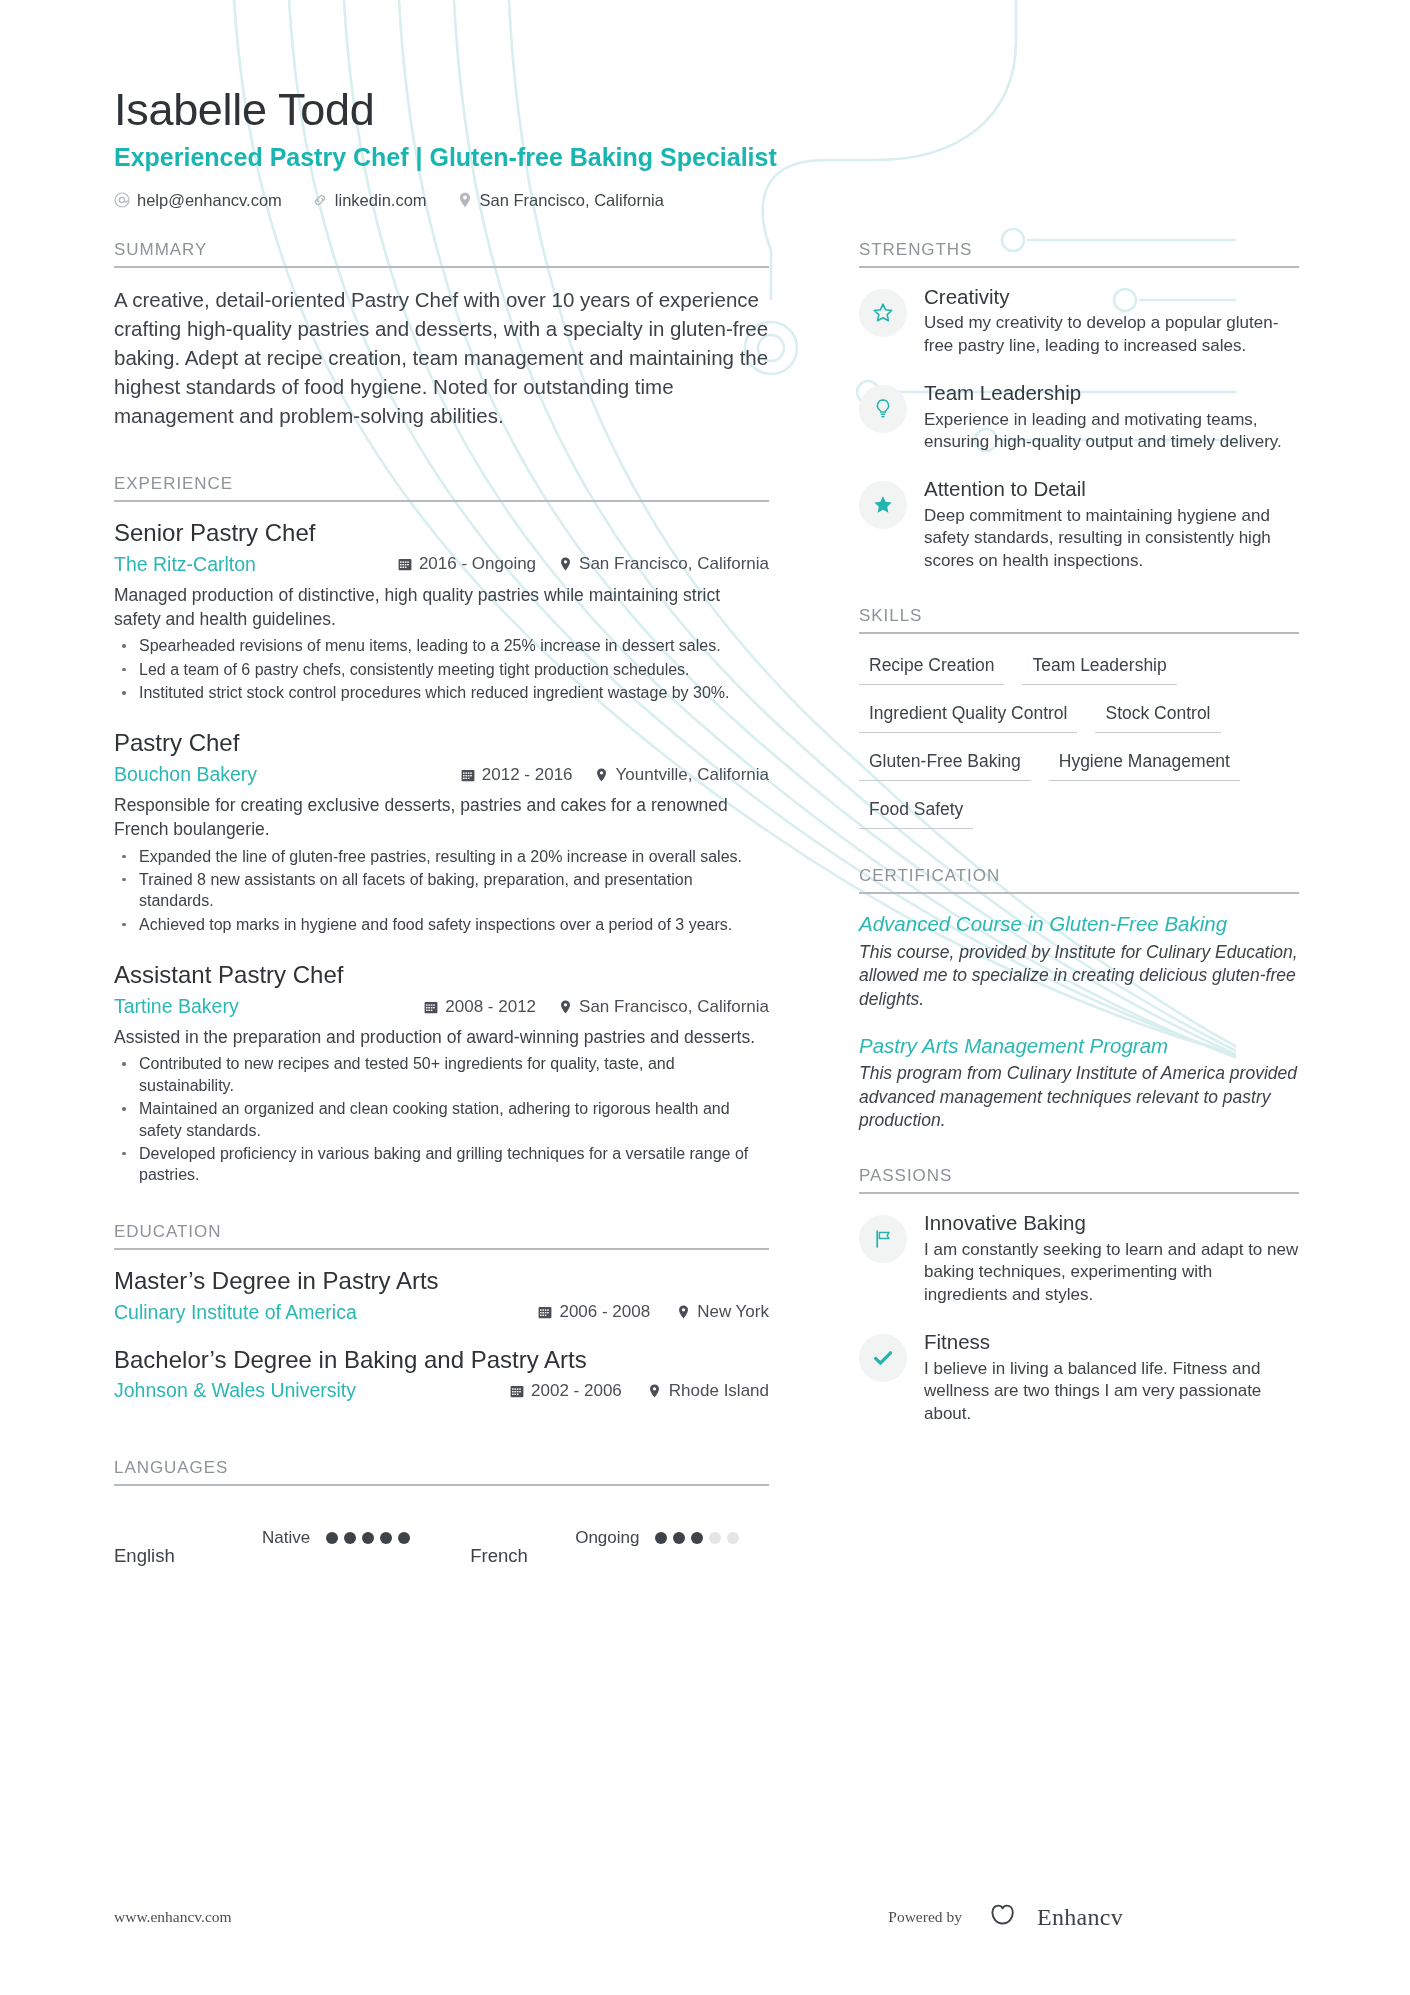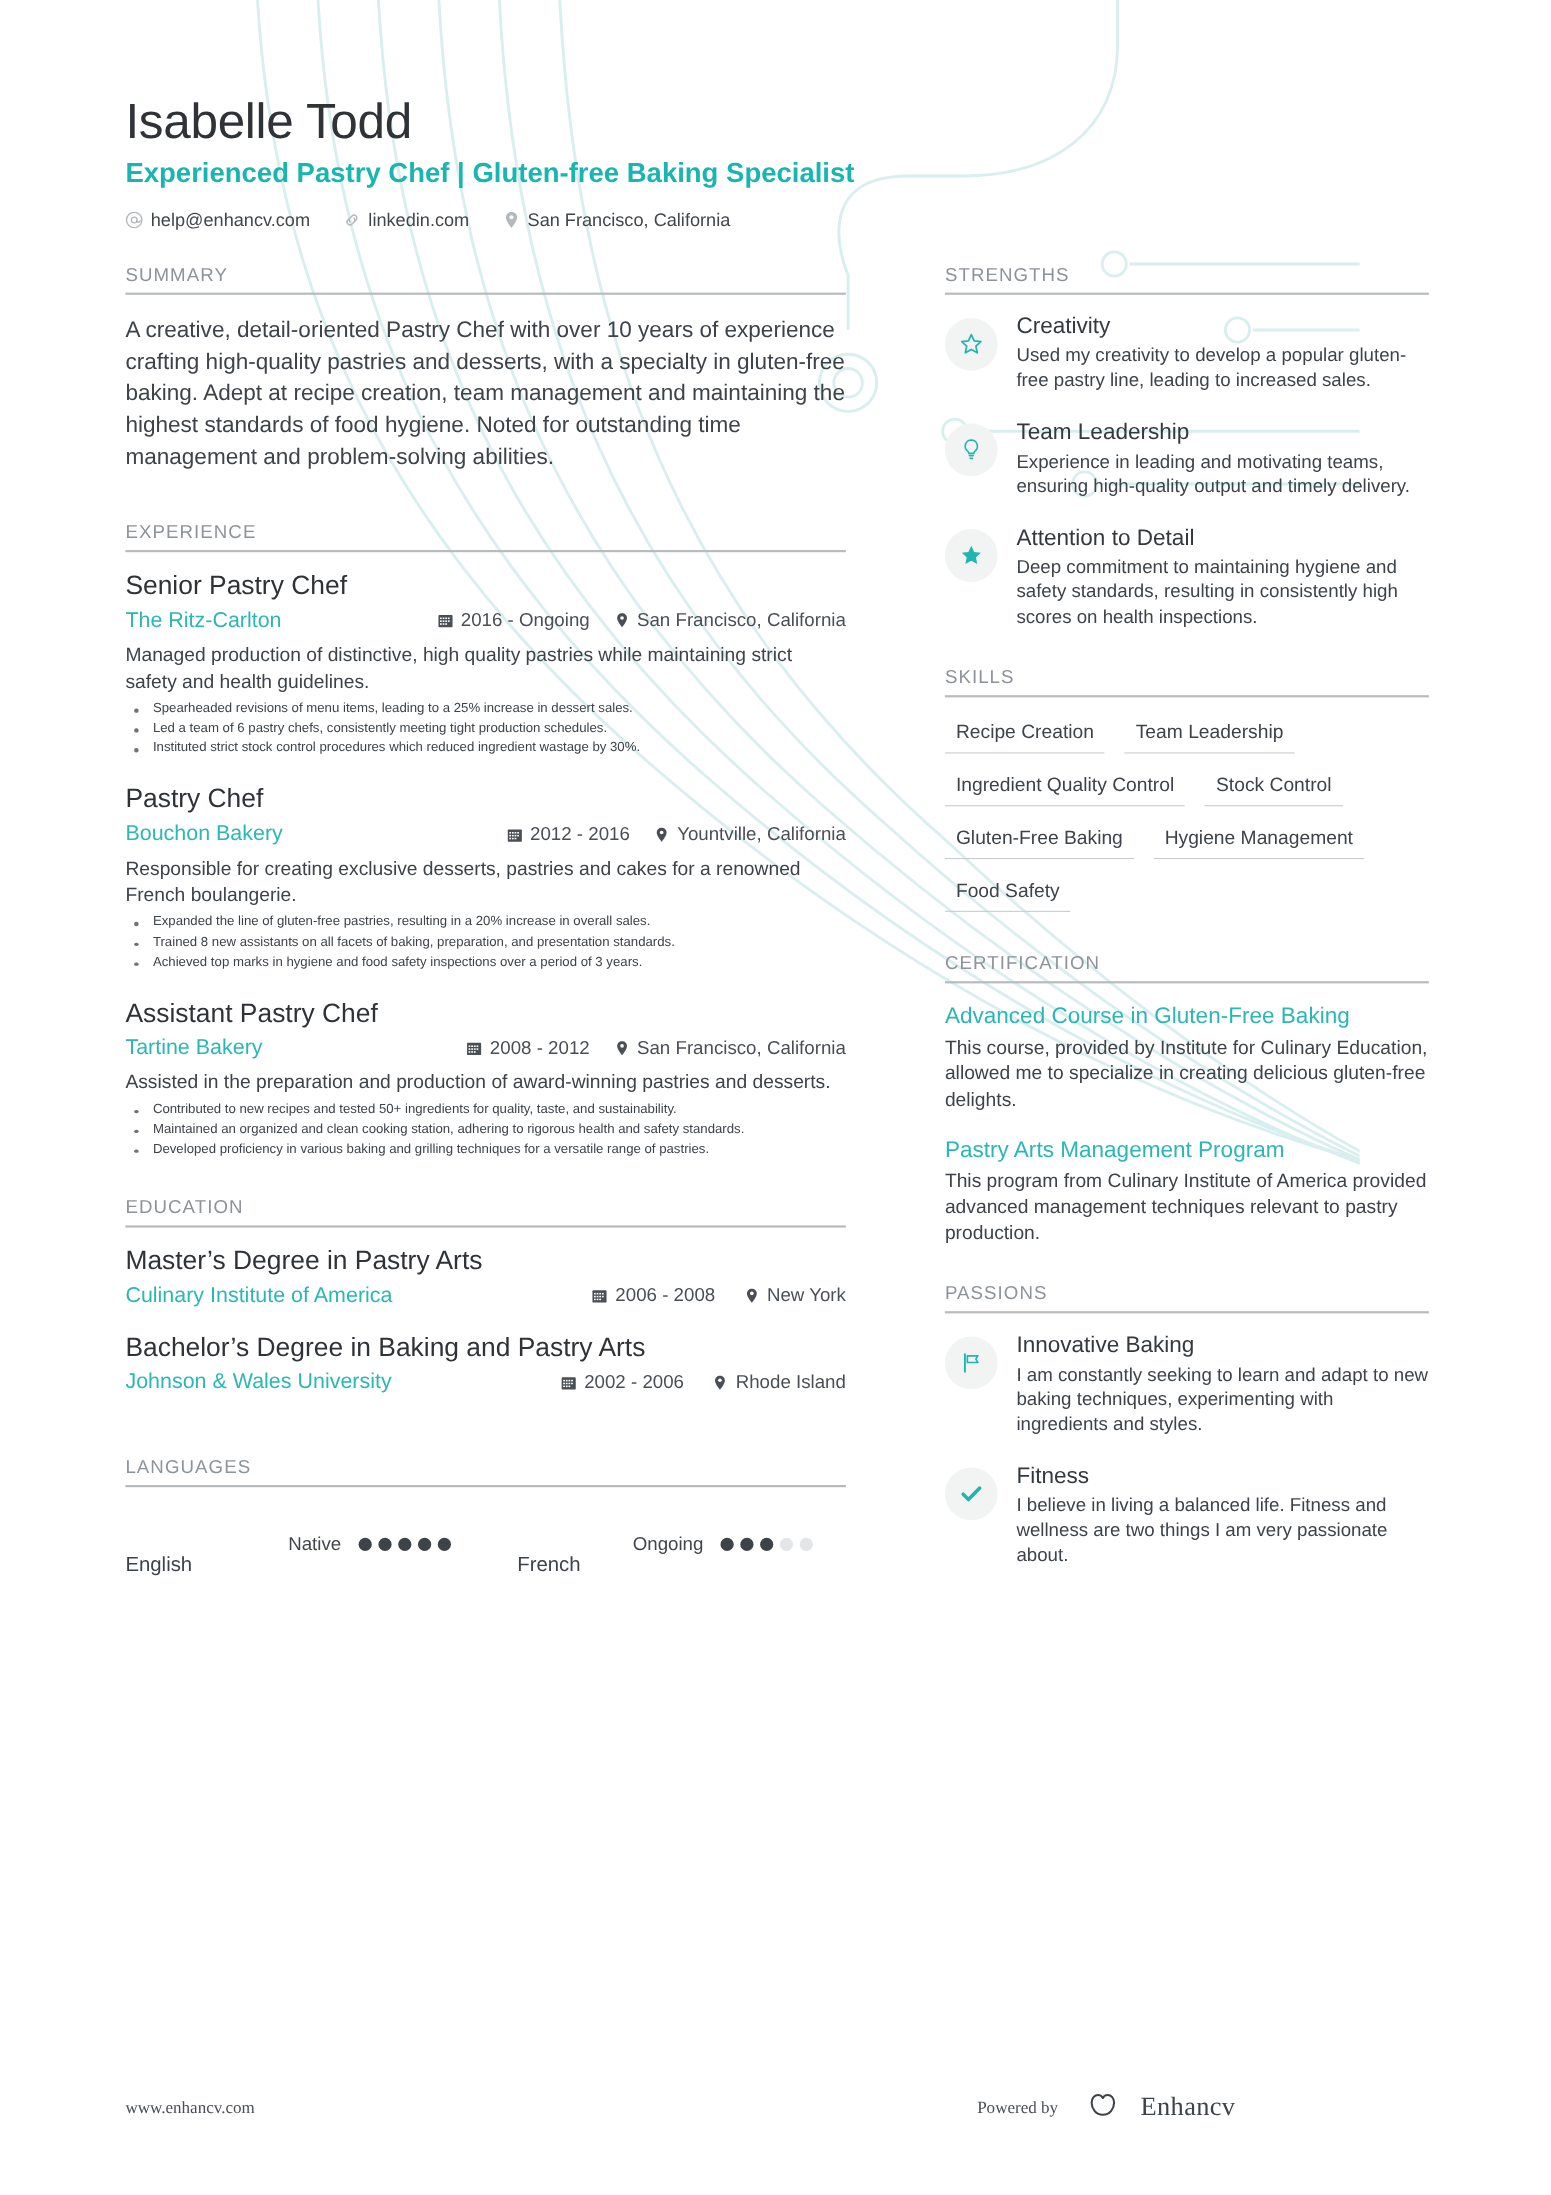--- a/index.html
+++ b/index.html
@@ -38,21 +38,21 @@
   .entry{margin-bottom:26px;}
   .entry:last-child{margin-bottom:0;}
   .entry-title{font-size:24px;font-weight:400;color:#2f3337;line-height:1.2;margin:0 0 5px 0;}
   .entry-meta{display:flex;align-items:center;font-size:17px;color:#4a4f55;margin-bottom:7px;}
   .entry-org{color:#2bb7b4;font-size:19.5px;}
   .meta-right{display:flex;align-items:center;gap:22px;margin-left:auto;}
   .meta-item{display:flex;align-items:center;gap:7px;white-space:nowrap;}
   .meta-item .ic{display:inline-flex;width:14px;height:15px;color:#4a4f55;align-items:center;justify-content:center;}
   .entry-desc{font-size:17.5px;line-height:1.38;color:#3d4349;margin:0 0 4px 0;}
   .bullets{margin:4px 0 0 0;padding:0;list-style:none;}
-  .bullets li{position:relative;padding-left:25px;font-size:12px;line-height:1.34;
+  .bullets li{position:relative;padding-left:25px;font-size:16px;line-height:1.34;
               color:#3d4349;margin-bottom:2px;}
   .bullets li:before{content:"";position:absolute;left:8px;top:9px;width:3.5px;height:3.5px;
                      border-radius:50%;background:#6e7478;}
 
   
   .edu .meta-right{gap:26px;}
   .edu .entry-org{font-size:19.5px;}
   .edu .entry{margin-bottom:22px;}
 
   
@@ -74,21 +74,21 @@
   .item-body{flex:1;}
   .item-title{font-size:20.5px;color:#34393e;line-height:1.2;margin-bottom:3px;}
   .item-text{font-size:17px;line-height:1.32;color:#3d4349;}
 
   
   .skills{display:flex;flex-wrap:wrap;gap:0 18px;padding-top:14px;}
   .skill{font-size:17.5px;color:#3d4349;border-bottom:1.5px solid #c9cccf;
          padding:7px 10px 8px 10px;margin-bottom:11px;white-space:nowrap;}
 
   
-  .cert{margin-bottom:22px;}
+  .cert{margin-bottom:22px;font-style:italic;}
   .cert:last-child{margin-bottom:0;}
   .cert-title{font-size:20.5px;color:#2bb7b4;line-height:1.25;margin-bottom:4px;}
   .cert-text{font-size:17.5px;line-height:1.33;color:#3d4349;}
 
   
   .gap-lg{height:44px;}
   .gap-md{height:34px;}
   .gap-sm{height:26px;}
 
   

